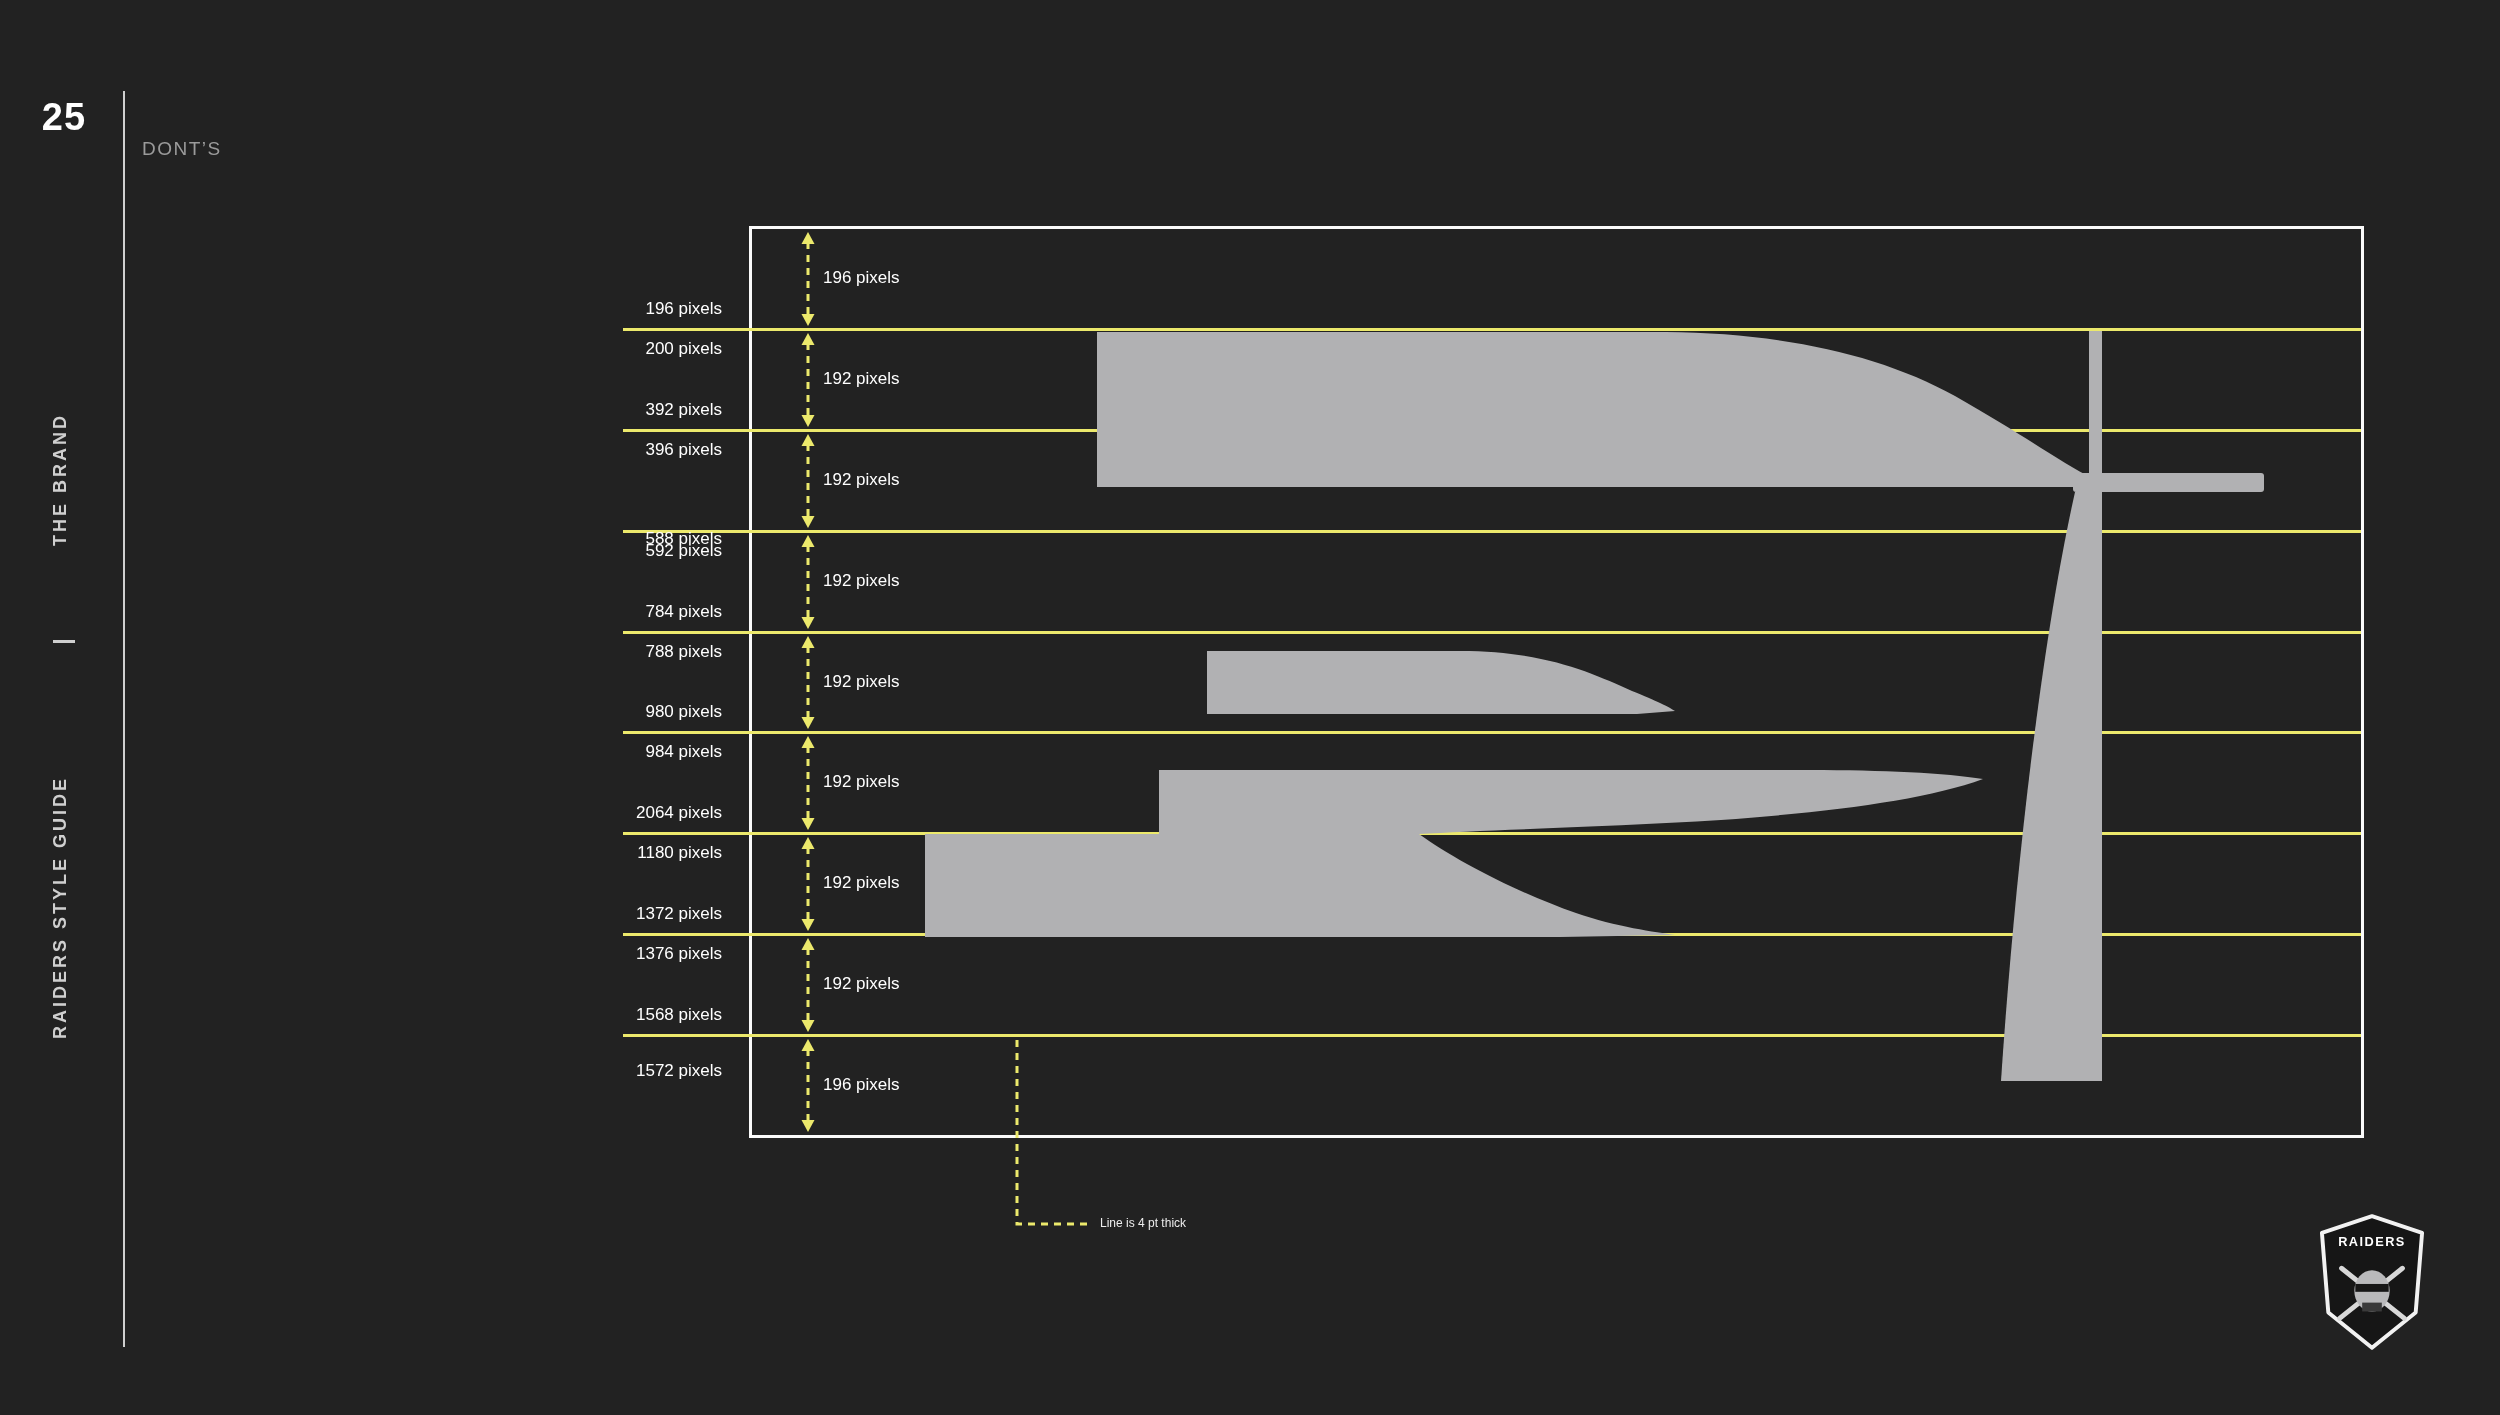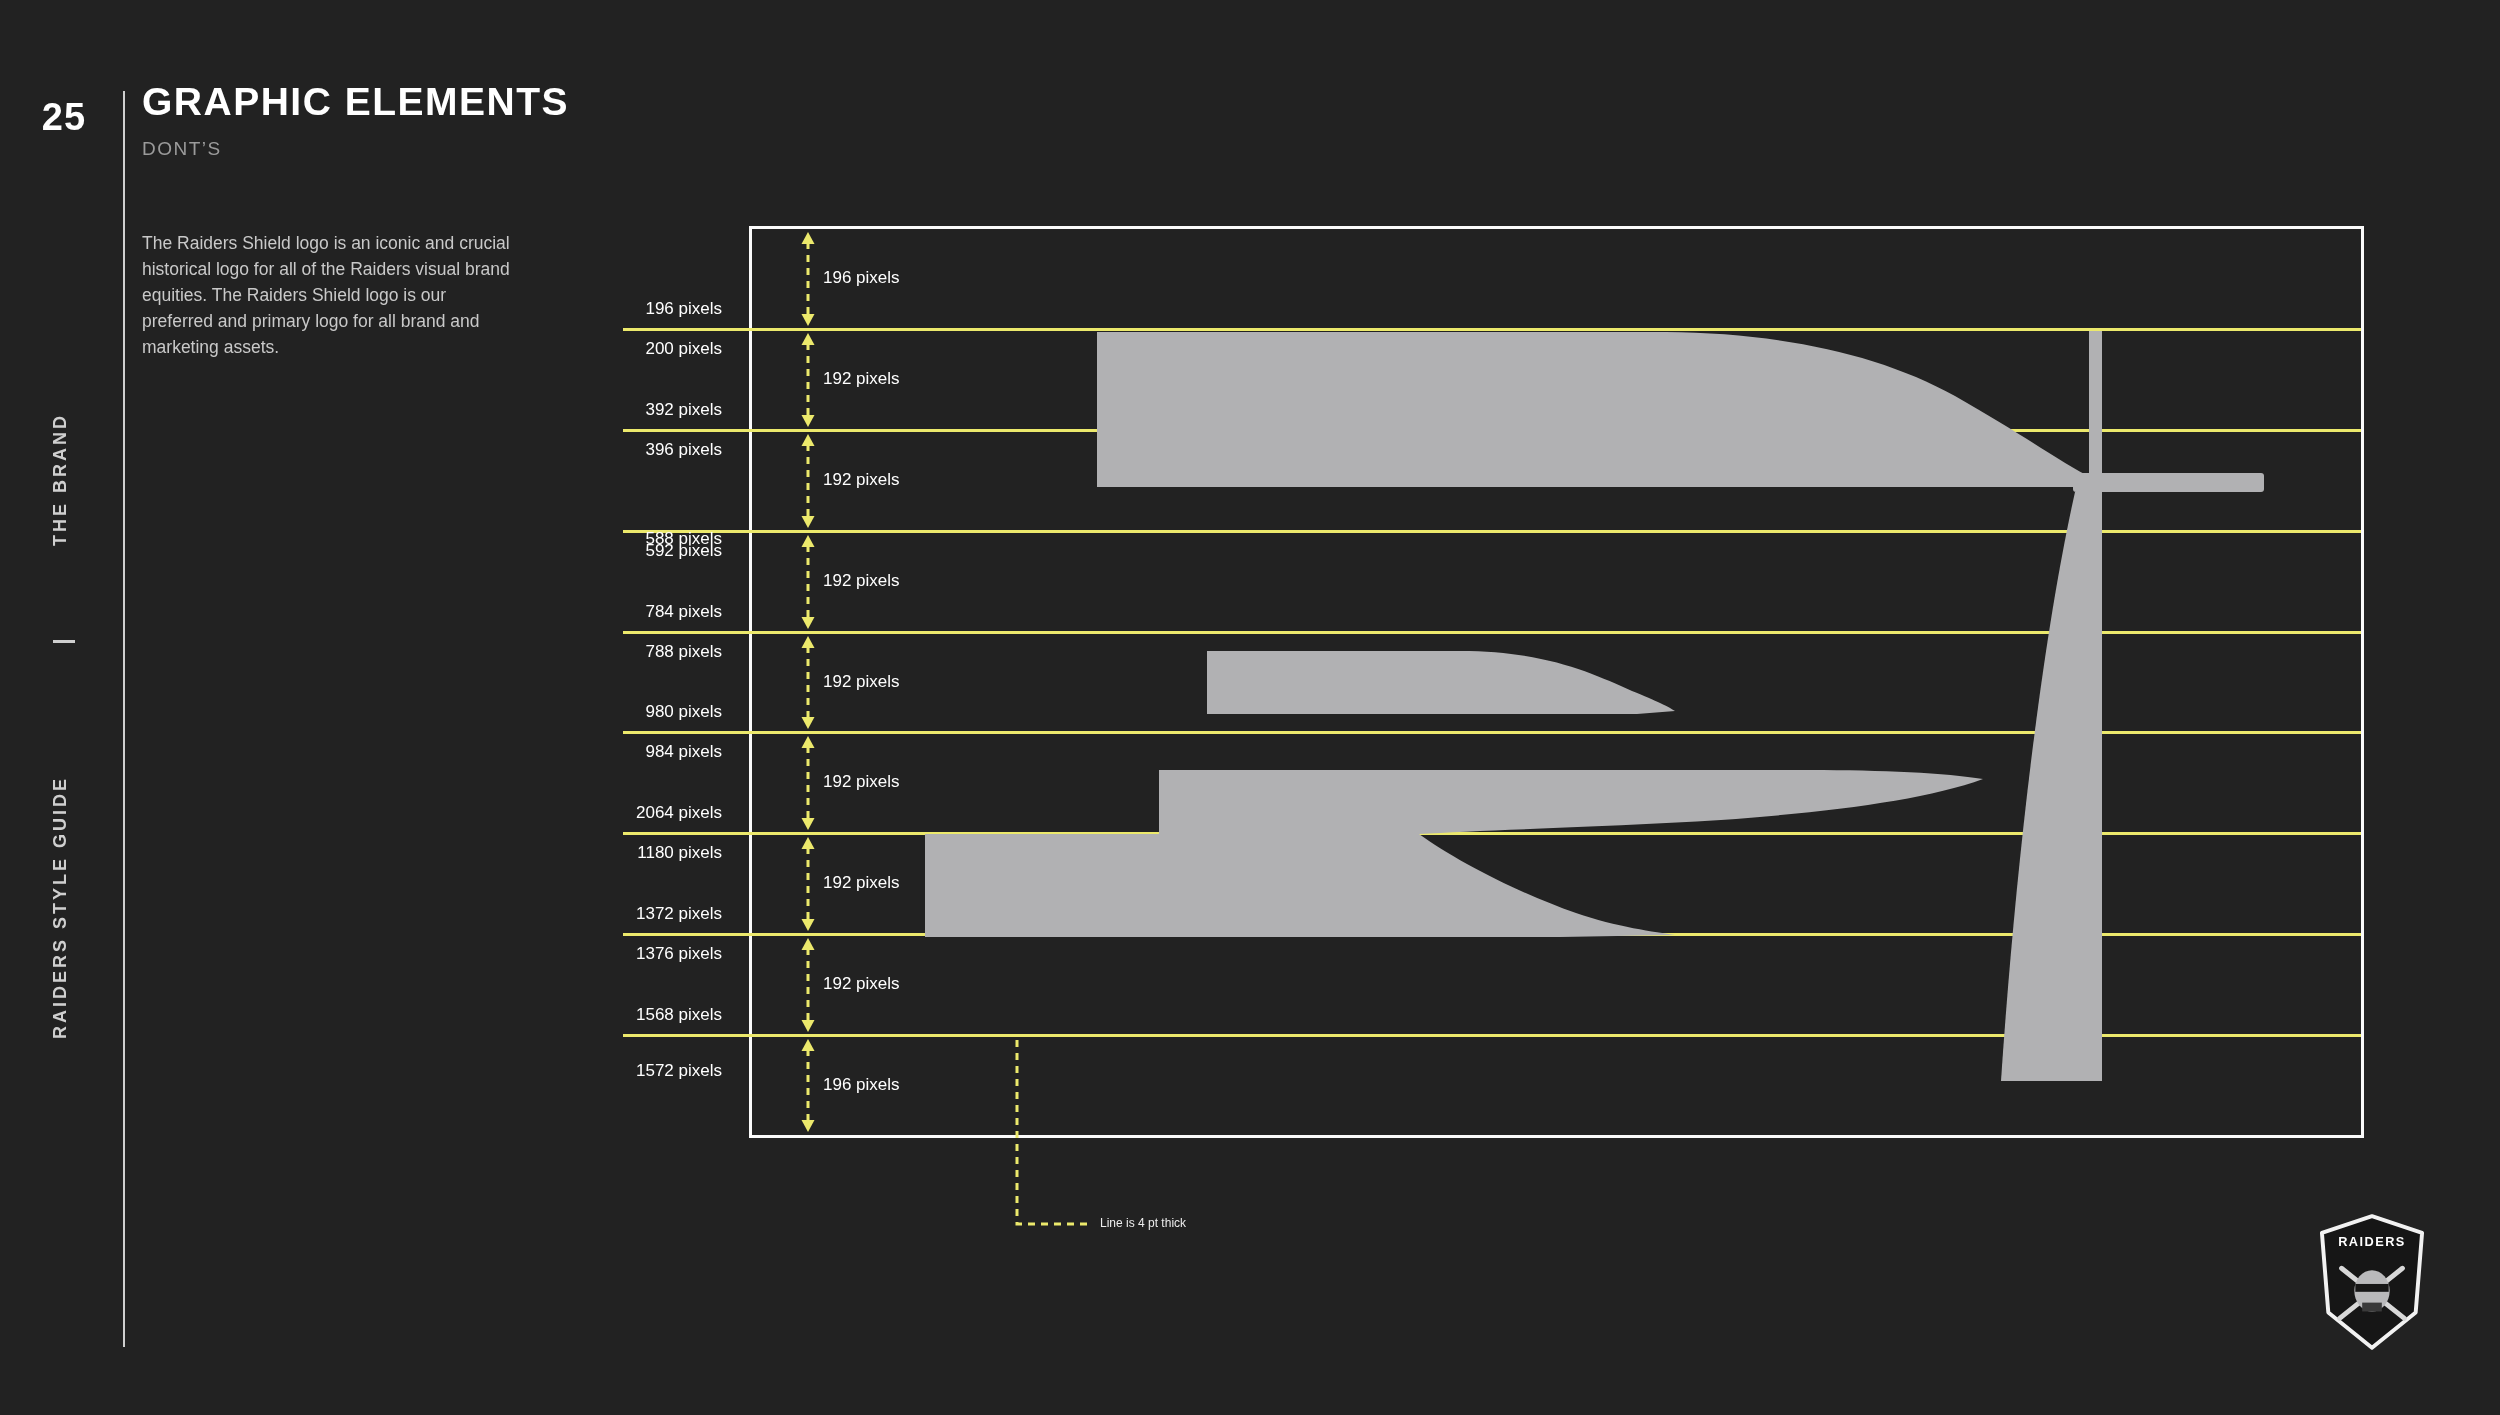--- a/index.html
+++ b/index.html
@@ -87,23 +87,21 @@
 <body>
 
 <div class="page">
 
   <div class="page-number">25</div>
   <div class="sidebar-rule"></div>
   <div class="vtext vtext-brand">THE BRAND</div>
   <div class="vdash"></div>
   <div class="vtext vtext-guide">RAIDERS STYLE GUIDE</div>
 
-  <h1 class="title">GRAPHIC ELEMENTS</h1>
   <div class="subtitle">DONT’S</div>
-  <p class="body-text">The Raiders Shield logo is an iconic and crucial historical logo for all of the Raiders visual brand equities. The Raiders Shield logo is our preferred and primary logo for all brand and marketing assets.</p>
 
   <div class="frame"></div>
 
   <svg class="overlay" width="2500" height="1415" viewBox="0 0 2500 1415" xmlns="http://www.w3.org/2000/svg">
 
     <g>
       <rect class="yline" x="623" y="328" width="1738" height="3"></rect>
       <rect class="yline" x="623" y="429" width="1738" height="3"></rect>
       <rect class="yline" x="623" y="530" width="1738" height="3"></rect>
       <rect class="yline" x="623" y="631" width="1738" height="3"></rect>

